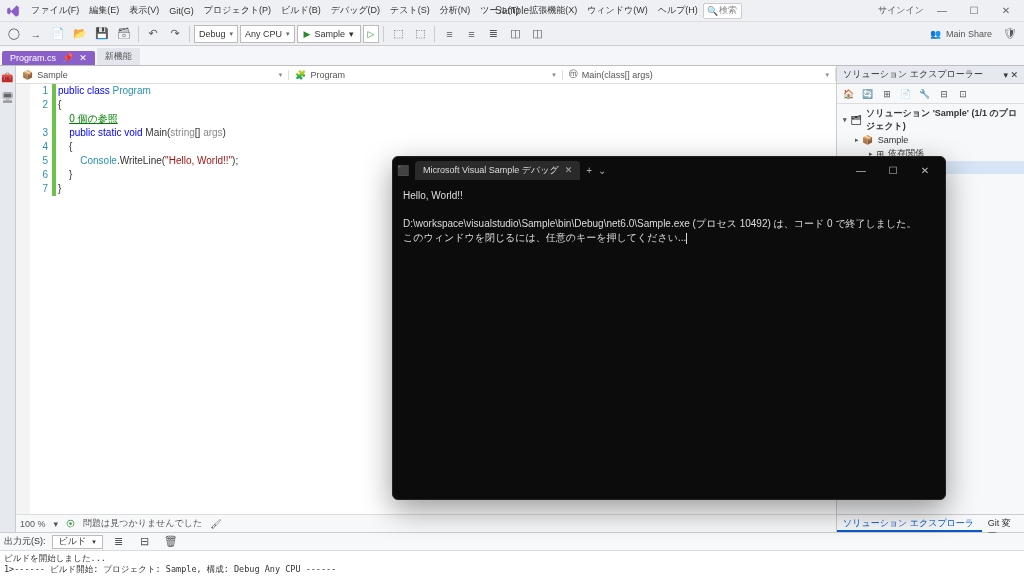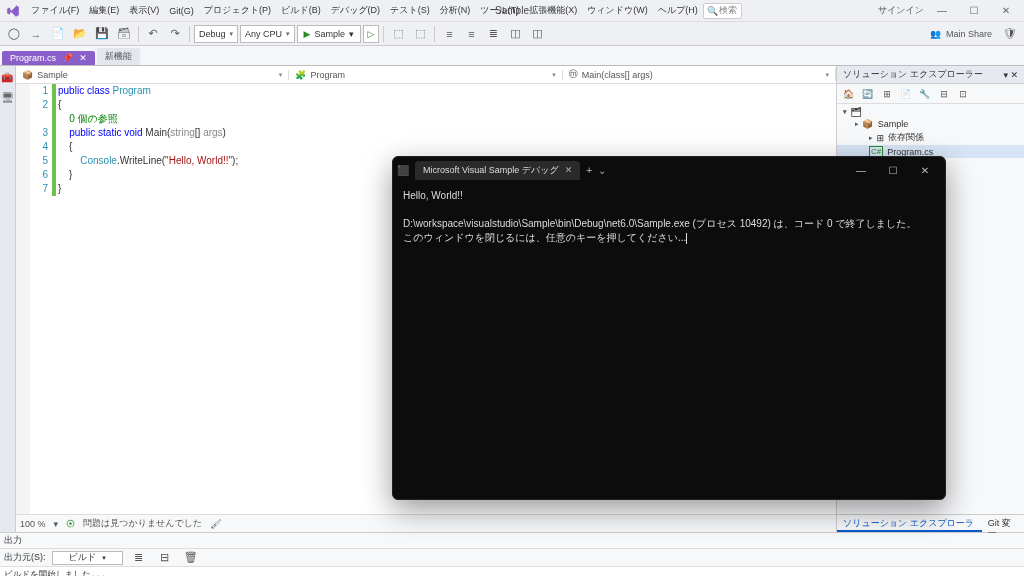--- a/index.html
+++ b/index.html
@@ -32,42 +32,42 @@
 .crumb::after { content:"▾"; font-size:7px; margin-left:auto; color:#888; }
 .editor-body { display:flex; flex:1; overflow:hidden; font-family:Consolas,monospace; font-size:10px; }
 .bp-gutter { width:14px; background:#f4f4f4; }
 .ln-gutter { width:22px; background:#fff; color:#2b91af; text-align:right; padding-right:4px; line-height:14px; }
 .marker-gutter { width:6px; }
 .code { flex:1; line-height:14px; white-space:pre; color:#333; overflow-x:auto; }
 .k-blue { color:#0000ff; }
 .k-teal { color:#2b91af; }
 .k-grey { color:#888;text-align:right; }
 .k-str { color:#a31515; }
-.k-green { color:#008000; }
+.k-green { color:#008000;text-decoration:underline; }
 .marker-green { display:inline-block; width:4px; height:14px; background:#6cc24a; vertical-align:top; }
 .ed-footer { height:18px; border-top:1px solid #ddd; display:flex; align-items:center; font-size:9px; color:#555; background:#f7f8fa; padding:0 4px; gap:8px; }
 .ed-footer .spacer{flex:1}
 .right-panel { width:188px; border-left:1px solid #ccc; display:flex; flex-direction:column; background:#f7f8fa; }
 .rp-title { background:#e6e9ef; padding:2px 6px; font-size:9px; display:flex; align-items:center; justify-content:space-between; border-bottom:1px solid #ccc; }
 .rp-tools { height:20px; display:flex; align-items:center; gap:3px; padding:0 4px; border-bottom:1px solid #ddd; }
 .rp-tools .tb-btn{width:16px;height:16px;font-size:9px;}
 .rp-search { margin:2px 4px; height:16px; border:1px solid #ccc; background:#fff; font-size:9px; color:#999; display:flex; align-items:center; padding:0 4px; }
 .rp-tree { flex:1; font-size:9px; padding:2px 0; }
 .tree-item { padding:1px 4px 1px 28px; display:flex; align-items:center; gap:4px; position:relative; }
 .tree-item.depth0{padding-left:6px;font-weight:bold;}
 .tree-item.depth1{padding-left:18px;}
 .tree-item.depth2{padding-left:32px;}
 .tree-item.sel { background:#d6e4f5; }
 .tree-caret { font-size:7px; color:#555; }
 .rp-tabs { height:18px; border-top:1px solid #ccc; display:flex; font-size:9px; }
 .rp-tabs div { padding:2px 6px; cursor:pointer; }
 .rp-tabs .active { color:#0a58ca; border-bottom:2px solid #0a58ca; }
 .output-panel { height:96px; border-top:1px solid #ccc; display:flex; flex-direction:column; background:#fff; }
 .out-header { height:16px; border-bottom:1px solid #ddd; display:flex; align-items:center; font-size:9px; padding:0 4px; gap:6px; background:#f7f8fa; }
-.out-combo { border:1px solid #bbb; height:14px; padding:0 16px; display:flex; align-items:center; font-size:9px; background:#fff; }
+.out-combo { border:1px solid #bbb; height:14px; padding:0 6px; display:flex; align-items:center; font-size:9px; background:#fff; }
 .out-combo::after{content:"▾";font-size:7px;margin-left:6px;}
 .out-body { flex:1; font-family:Consolas,monospace; font-size:8.5px; line-height:11px; padding:2px 4px; color:#333; white-space:pre-wrap; overflow:hidden; }
 
 .console { position:absolute; left:392px; top:156px; width:554px; height:344px; background:#0c0c0c; color:#ccc; border-radius:6px; border:1px solid #222; display:flex; flex-direction:column; box-shadow:0 10px 30px rgba(0,0,0,.4); font-size:10px;}
 .con-titlebar{height:26px;display:flex;align-items:center;padding:0 4px;}
 .con-tab{background:#2a2a2a;border-radius:4px 4px 0 0;display:flex;align-items:center;gap:6px;padding:3px 8px;font-size:9px;color:#ddd;}
 .con-tab .x{color:#aaa;cursor:pointer;}
 .con-add{color:#aaa;margin-left:6px;}
 .con-winbtns{margin-left:auto;display:flex;}
 .con-winbtn{width:32px;height:22px;display:flex;align-items:center;justify-content:center;color:#bbb;font-size:10px;}
@@ -201,44 +201,41 @@
       <span class="tb-btn">🏠</span>
       <span class="tb-btn">🔄</span>
       <span class="tb-btn">⊞</span>
       <span class="tb-btn">📄</span>
       <span class="tb-btn">🔧</span>
       <span class="tb-btn">⊟</span>
       <span class="tb-btn">⊡</span>
     </div>
     <div class="rp-tree">
       <div class="tree-item depth0">
-        <span class="tree-caret">▾</span>🗂 
+        <span class="tree-caret">▾</span>🗂 <span>ソリューション 'Sample' (1/1 のプロジェクト)</span>
       </div>
       <div class="tree-item depth1">
         <span class="tree-caret">▸</span>📦 <span>Sample</span>
       </div>
       <div class="tree-item depth2">
         <span class="tree-caret">▸</span>⊞ <span>依存関係</span>
       </div>
       <div class="tree-item depth2 sel">
         <span style="color:#2a8a2a;font-size:8px;border:1px solid #2a8a2a;padding:0 1px;">C#</span> 
           <span>Program.cs</span>
       </div>
     </div>
     <div class="rp-tabs">
       <div class="active">ソリューション エクスプローラー</div>
       <div>Git 変更</div>
     </div>
   </div>
 </div>
 
 <div class="output-panel">
-  <div class="out-header">
-    <span>出力</span>
-  </div>
   <div class="out-header" style="height:18px;">
     <span>出力元(S):</span>
     <span class="out-combo">ビルド</span>
     <span class="tb-btn">≣</span>
     <span class="tb-btn">⊟</span>
     <span class="tb-btn">🗑</span>
   </div>
   <div class="out-body">ビルドを開始しました...
 1&gt;------ ビルド開始: プロジェクト: Sample, 構成: Debug Any CPU ------
 1&gt;ビルドの速度を上げるために、アナライザーをスキップしています。'ビルド' または '再ビルド' コマンドを実行して

